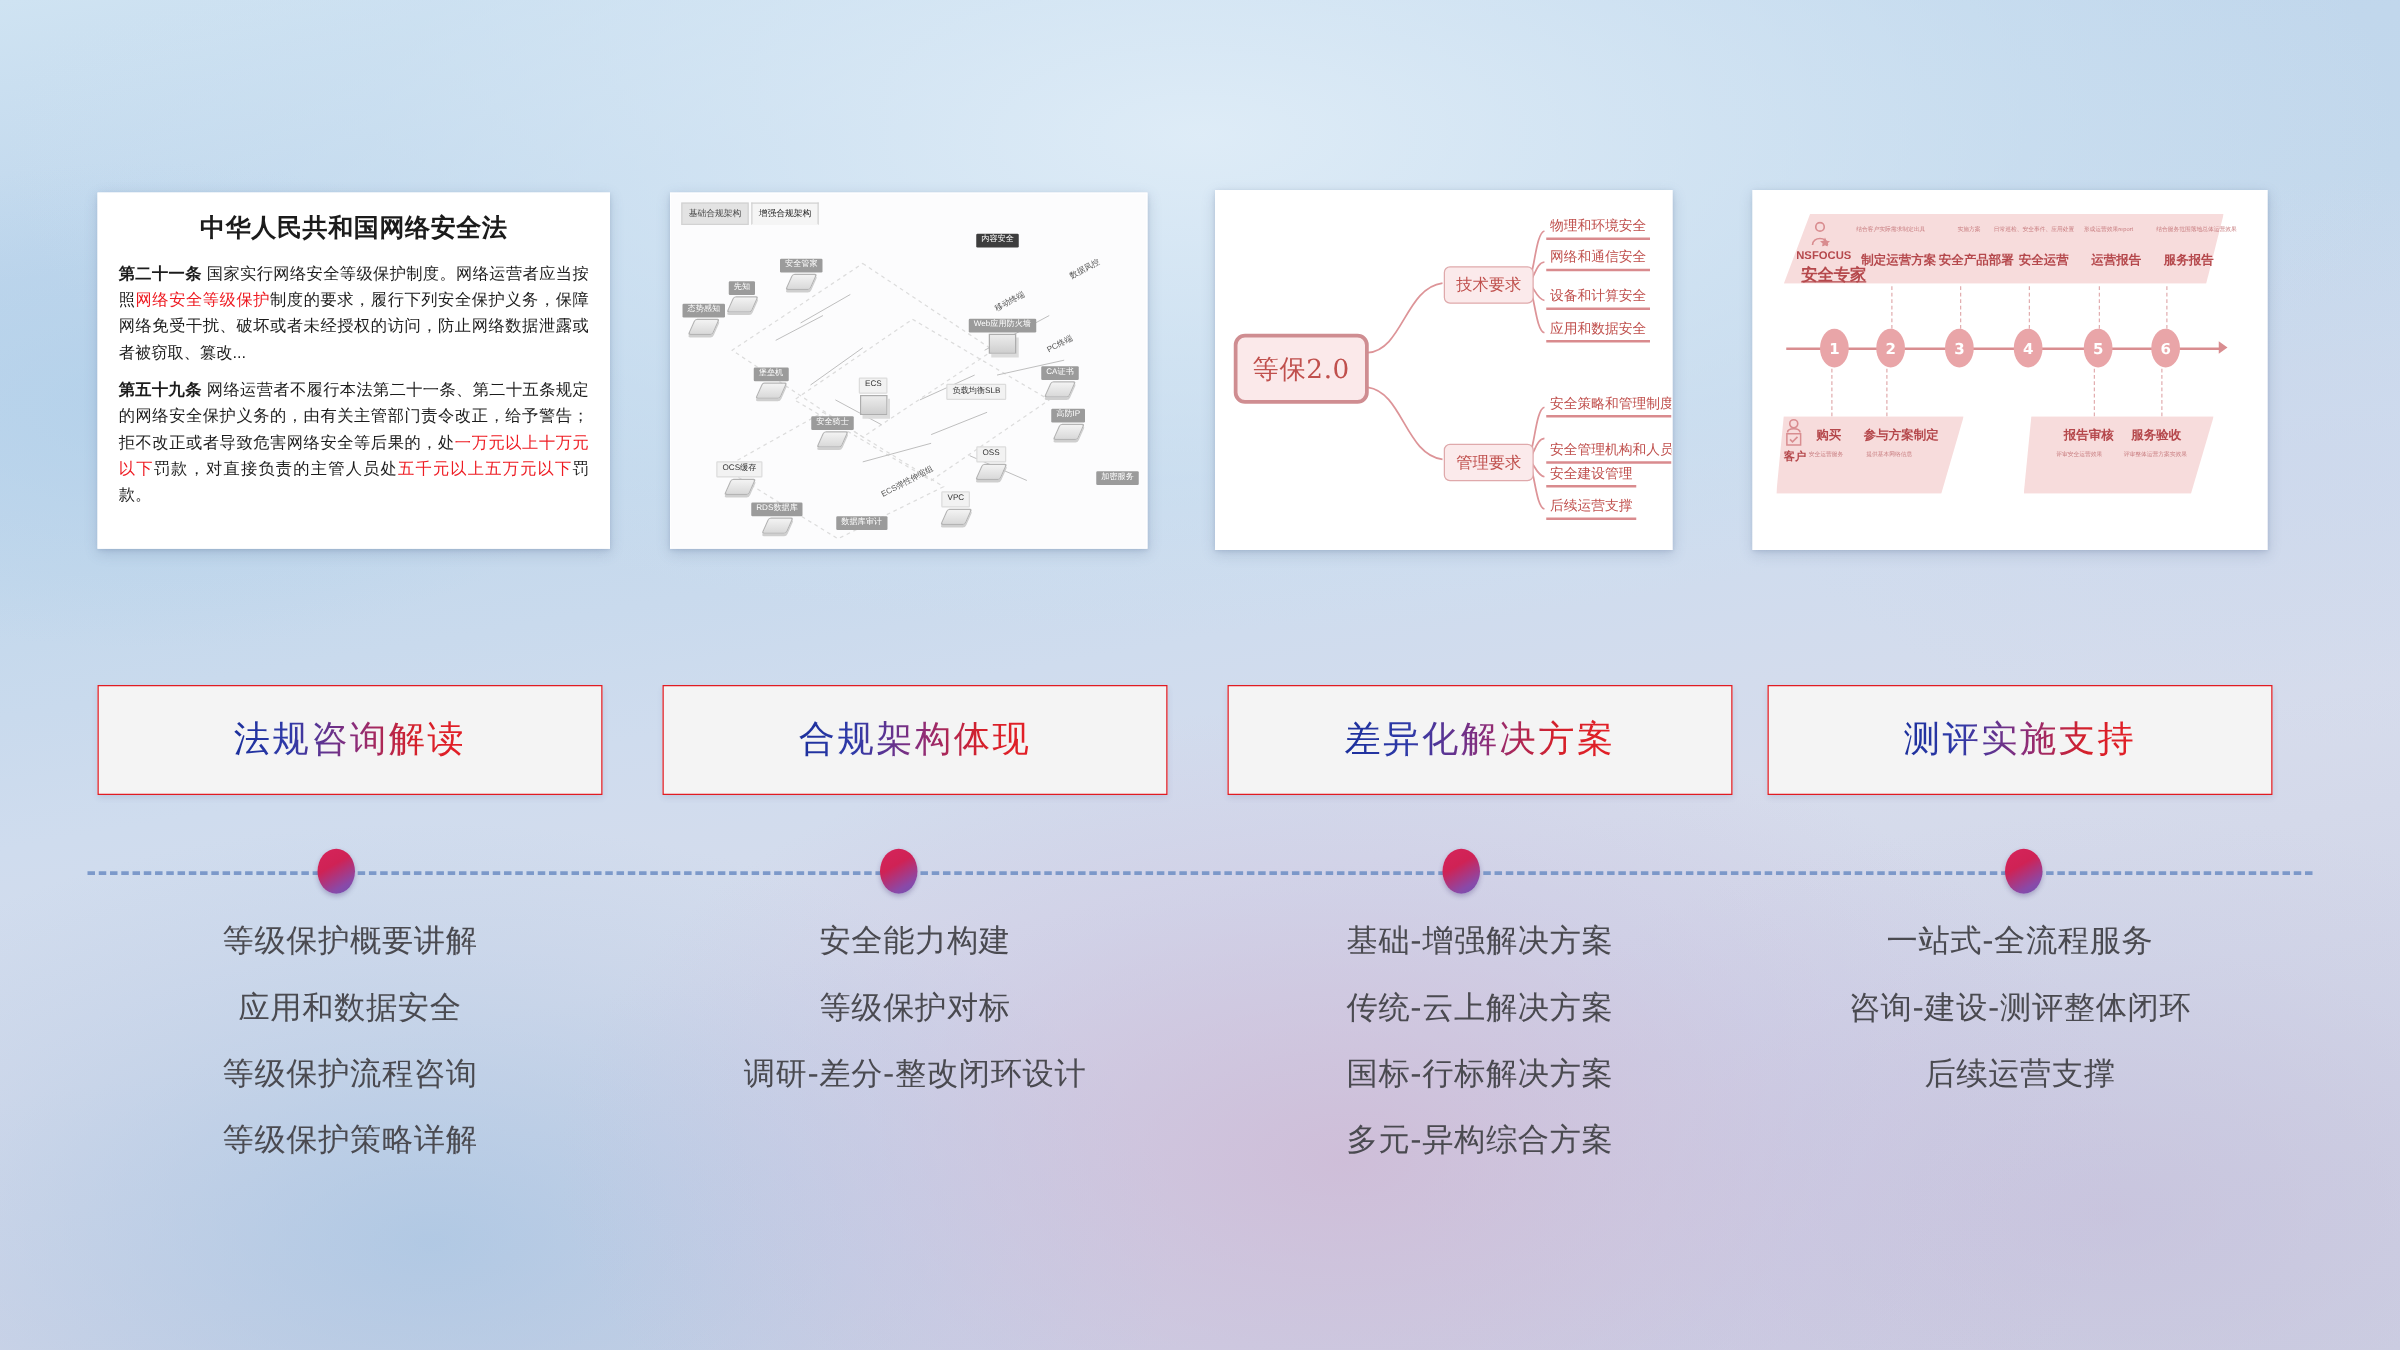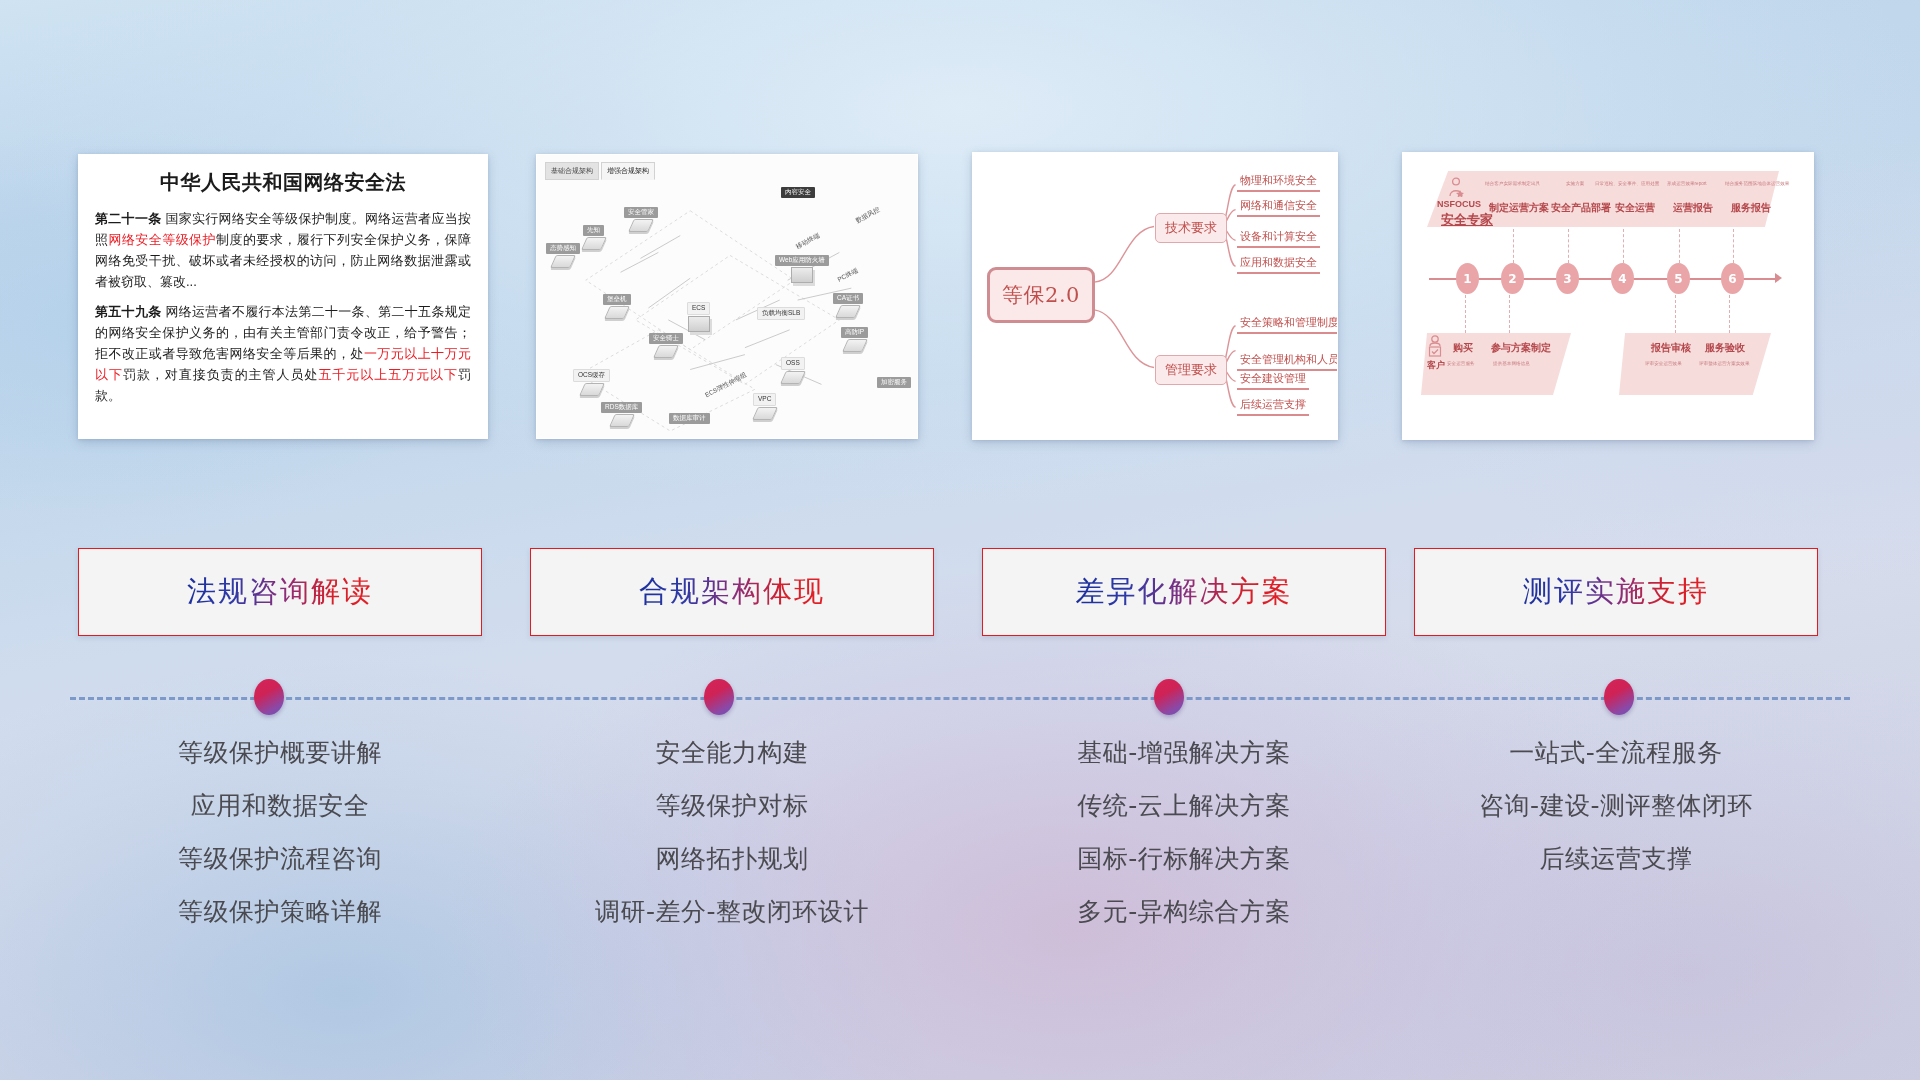--- a/index.html
+++ b/index.html
@@ -415,21 +415,20 @@
 
   <div class="col" id="col-1">
     <div class="item">等级保护概要讲解</div>
     <div class="item">应用和数据安全</div>
     <div class="item">等级保护流程咨询</div>
     <div class="item">等级保护策略详解</div>
   </div>
   <div class="col" id="col-2">
     <div class="item">安全能力构建</div>
     <div class="item">等级保护对标</div>
-    <div class="item">网络拓扑规划</div>
     <div class="item">调研-差分-整改闭环设计</div>
   </div>
   <div class="col" id="col-3">
     <div class="item">基础-增强解决方案</div>
     <div class="item">传统-云上解决方案</div>
     <div class="item">国标-行标解决方案</div>
     <div class="item">多元-异构综合方案</div>
   </div>
   <div class="col" id="col-4">
     <div class="item">一站式-全流程服务</div>

